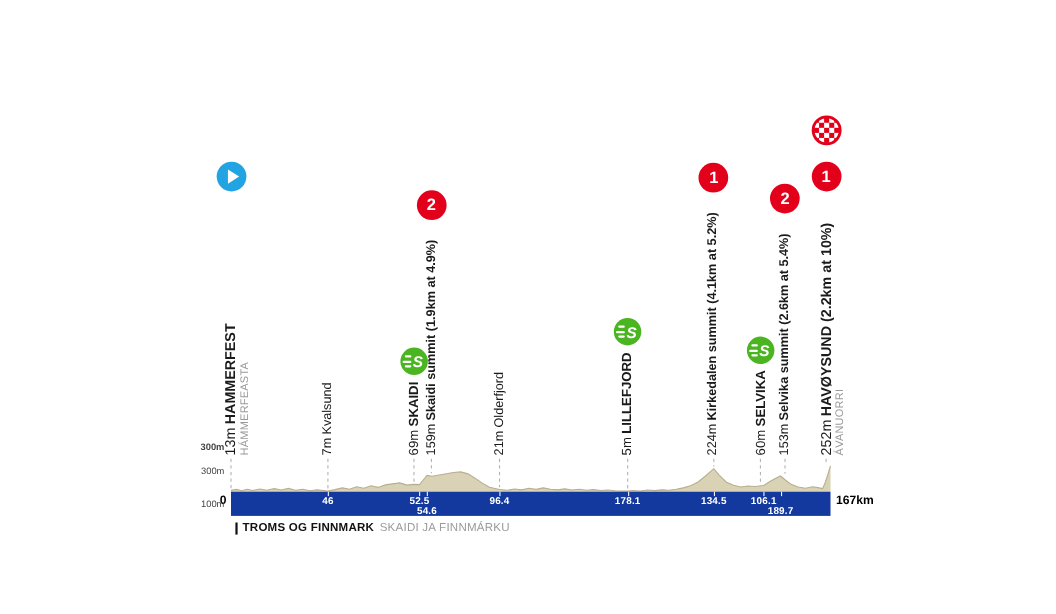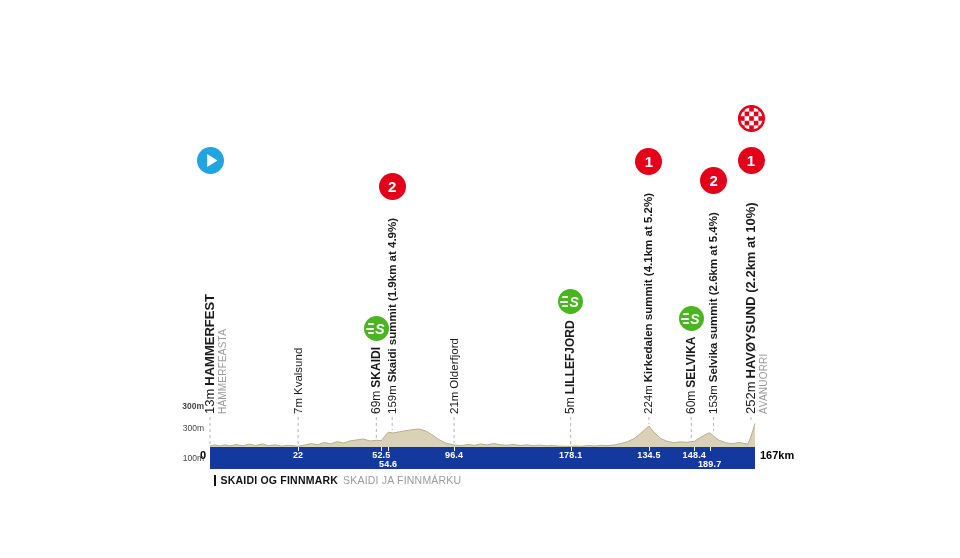--- a/index.html
+++ b/index.html
@@ -64,40 +64,40 @@
       <line x1="751" y1="417" x2="751" y2="421.4884" stroke="#b3b3b3" stroke-width="1" stroke-dasharray="3 3"></line>
     </svg>
 
   <div class="routebar" id="routebar" style="left: 210px; top: 447px; width: 545px; height: 22px; background: rgb(20, 57, 158);"></div>
 
   <span class="kmend" id="km-start">0</span>
   <span class="kmend" id="km-end">167km</span>
 
   <div class="footer">
     <span class="fdiv"></span>
-    <span class="fprimary">SKAIDI OG FINNMARK</span>
+    <span class="fprimary">TROMS OG FINNMARK</span>
     <span class="fsecondary">SKAIDI JA FINNMÁRKU</span>
   </div>
 <div class="ytick" style="top: 401px; font-weight: bold;">300m</div>
     <div class="ytick" style="top: 423.34px;">300m</div>
     <div class="ytick" style="top: 453px;">100m</div>
     <div class="wlabel k-start" style="left: 229px; top: 388px;">
       <div class="main"><span class="elev">13m</span><span class="name">HAMMERFEST</span></div>
       <div class="sec">HÁMMERFEASTA</div>
     </div>
     <div class="badge b-start" style="height: 27px; width: 27px; left: 196.5px; top: 146.5px;">
       <svg width="27" height="27" viewBox="0 0 27 27">
         <polygon points="10.2,7 20.4,13.5 10.2,20" fill="#fff"></polygon>
       </svg>
     </div>
     <div class="wlabel k-town" style="left: 304.614px; top: 401px;">
       <div class="main"><span class="elev">7m</span><span class="name">Kvalsund</span></div>
     </div>
     <div class="kmtick" style="left: 298.114px; top: 447px;"></div>
-    <div class="kmlabel" style="left: 298.114px; top: 450px;">22</div>
+    <div class="kmlabel" style="left: 298.114px; top: 450px;">46</div>
     <div class="wlabel k-sprint" style="left: 382.832px; top: 401px;">
       <div class="main"><span class="elev">69m</span><span class="name">SKAIDI</span></div>
     </div>
     <div class="badge b-sprint" style="height: 25px; width: 25px; left: 363.832px; top: 316px;">
       <span class="slines">
         <i></i>
         <i></i>
         <i></i>
       </span>
       <span class="sglyph">S</span>
@@ -143,21 +143,21 @@
     </div>
     <div class="badge b-sprint" style="height: 25px; width: 25px; left: 678.799px; top: 306px;">
       <span class="slines">
         <i></i>
         <i></i>
         <i></i>
       </span>
       <span class="sglyph">S</span>
     </div>
     <div class="kmtick" style="left: 694.299px; top: 447px;"></div>
-    <div class="kmlabel" style="left: 694.299px; top: 450px;">148.4</div>
+    <div class="kmlabel" style="left: 694.299px; top: 450px;">106.1</div>
     <div class="wlabel k-summit" style="left: 720.138px; top: 401px;">
       <div class="main"><span class="elev">153m</span><span class="name">Selvika summit (2.6km at 5.4%)</span></div>
     </div>
     <div class="badge b-cat2" style="height: 27px; width: 27px; left: 700.138px; top: 167px;">
       <span>2</span>
     </div>
     <div class="kmtick" style="left: 709.638px; top: 447px;"></div>
     <div class="kmlabel" style="left: 709.638px; top: 458.5px;">189.7</div>
     <div class="wlabel k-finish" style="left: 770px; top: 388px;">
       <div class="main"><span class="elev">252m</span><span class="name">HAVØYSUND (2.2km at 10%)</span></div>

